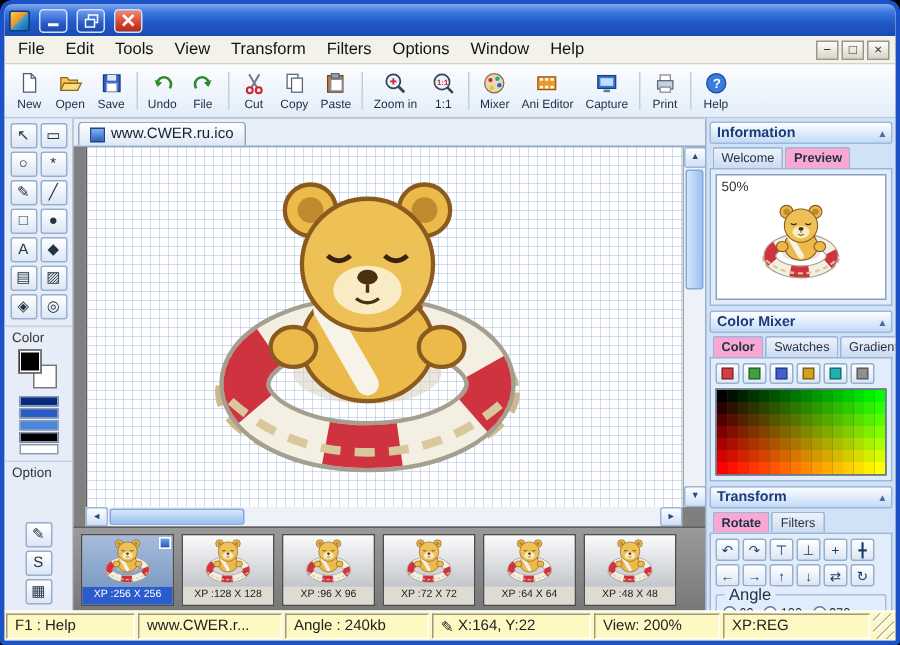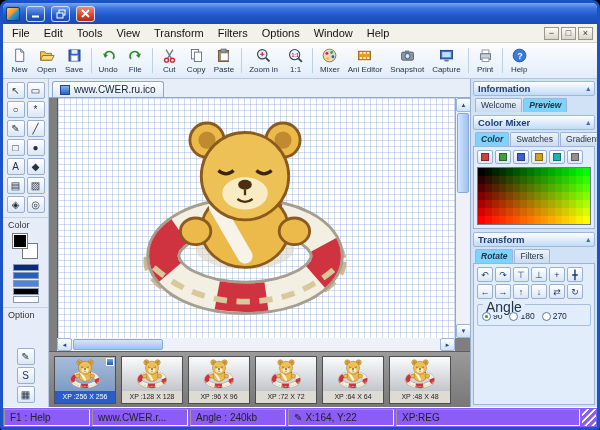--- a/index.html
+++ b/index.html
@@ -98,46 +98,46 @@
                 display:flex; flex-direction:column; padding:2px 2px; gap:3px; overflow:hidden; }
   .sec { display:flex; flex-direction:column; }
   .sec-h { height:15px; display:flex; align-items:center; justify-content:space-between; padding:0 4px;
            background:linear-gradient(#fdfeff,#c2daf6); border:1px solid #9cb8dc; border-radius:2px;
            font-size:9.5px; font-weight:bold; color:#1a3a7a; }
   .chev { font-size:7px; color:#4a6aa0; }
   .tabs { display:flex; height:14px; margin-top:2px; padding-left:2px; }
   .tab { padding:1px 5px; margin-right:1px; font-size:8.5px; color:#234;
          border:1px solid #9ab5d8; border-bottom:none; border-radius:2px 2px 0 0;
          background:linear-gradient(#eef3fa,#ccdbf0); }
-  .tab.active { background:#7dd3fc; font-weight:bold;font-style:italic; }
+  .tab.active { background:#f9a8d4; font-weight:bold; }
   .sec-body { border:1px solid #9ab5d8; background:#e2edfb; padding:3px; }
 
   .preview-box { height:84px; background:#fff; border:1px solid #8aa0bc; position:relative; }
   .zoom-label { position:absolute; top:2px; left:3px; font-size:9px; color:#333; }
   .preview-box svg { position:absolute; left:50%; top:54%; width:58px; height:54px; transform:translate(-50%,-50%); }
 
   .mix-btns { display:flex; gap:2px; margin-bottom:3px; }
   .mix-btn { width:16px; height:14px; border:1px solid #98b0cf; border-radius:2px;
              background:linear-gradient(#ffffff,#dce6f4); display:flex; align-items:center; justify-content:center; }
   .mix-ico { width:8px; height:8px; border:1px solid rgba(0,0,0,.35); }
   .palette { display:grid; grid-template-columns:repeat(16,1fr); border:1px solid #6a7a90; background:#444; }
   .cell { height:8px; }
 
   .tf-row { display:flex; gap:2px; margin-bottom:2px; }
   .tf-btn { width:16px; height:15px; display:flex; align-items:center; justify-content:center; color:#1c3a6a;
             font-size:9px; border:1px solid #98b0cf; border-radius:2px; background:linear-gradient(#ffffff,#dbe6f4); }
   .angle-box { position:relative; border:1px solid #a8bedd; border-radius:2px; margin-top:5px; padding:6px 4px 4px; }
-  .angle-legend { position:absolute; top:-6px; left:5px; padding:0 3px; background:#e2edfb; font-size:14px; color:#234; }
+  .angle-legend { position:absolute; top:-6px; left:5px; padding:0 3px; background:#e2edfb; font-size:11px; color:#234; }
   .radio-row { display:flex; gap:7px; align-items:center; font-size:8.5px; color:#123; flex-wrap:wrap; }
   .angle-opt { display:flex; align-items:center; gap:2px; }
   .radio { width:9px; height:9px; border-radius:50%; border:1px solid #5a7aa8; background:#fff; position:relative; display:inline-block; }
   .radio.sel::after { content:""; position:absolute; inset:2px; border-radius:50%; background:#2c9a2c; }
 
   
-  .statusbar { height:20px; flex:0 0 auto; background:#8b5cf6; border-top:1px solid #fff;
+  .statusbar { height:20px; flex:0 0 auto; background:#fef9c3; border-top:1px solid #fff;
                display:flex; align-items:stretch; gap:2px; padding:1px 1px; font-size:10px; color:#222; }
   .sb-seg { border:1px solid; border-color:#9b988a #fff #fff #9b988a; padding:1px 5px;
             display:flex; align-items:center; gap:3px; white-space:nowrap; overflow:hidden; }
   .grip { width:14px; border:none; background:
           repeating-linear-gradient(135deg, transparent 0 3px, #b8b5a4 3px 4px, #fff 4px 5px); }
 </style>
 </head>
 <body>
 
 <svg width="0" height="0" style="position:absolute" aria-hidden="true">
@@ -370,26 +370,20 @@
         <span class="tb-lbl">Mixer</span>
       </div>
       <div class="tb-btn">
         <svg viewBox="0 0 20 20">
           <use href="#sym-ani-editor-icon"></use>
         </svg>
         <span class="tb-lbl">Ani Editor</span>
       </div>
       <div class="tb-btn">
         <svg viewBox="0 0 20 20">
-          <use href="#sym-snapshot-icon"></use>
-        </svg>
-        <span class="tb-lbl">Snapshot</span>
-      </div>
-      <div class="tb-btn">
-        <svg viewBox="0 0 20 20">
           <use href="#sym-capture-icon"></use>
         </svg>
         <span class="tb-lbl">Capture</span>
       </div>
       <div class="tb-sep"></div>
       <div class="tb-btn">
         <svg viewBox="0 0 20 20">
           <use href="#sym-print-icon"></use>
         </svg>
         <span class="tb-lbl">Print</span>
@@ -529,20 +523,28 @@
 
       <div class="sec">
         <div class="sec-h">
           <span>Information</span>
           <span class="chev">▴</span>
         </div>
         <div class="tabs">
             <div class="tab">Welcome</div>
             <div class="tab active">Preview</div>
           </div>
+        <div class="sec-body">
+          <div class="preview-box">
+            <span class="zoom-label">50%</span>
+            <svg viewBox="0 0 120 112">
+                <use href="#bear"></use>
+              </svg>
+          </div>
+        </div>
       </div>
 
       <div class="sec">
         <div class="sec-h">
           <span>Color Mixer</span>
           <span class="chev">▴</span>
         </div>
         <div class="tabs">
             <div class="tab active">Color</div>
             <div class="tab">Swatches</div>
@@ -744,19 +746,22 @@
       <div class="sb-seg" style="width: 96px;">
         <span>www.CWER.r...</span>
       </div>
       <div class="sb-seg" style="width: 96px;">
         <span>Angle : 240kb</span>
       </div>
       <div class="sb-seg" style="width: 106px;">
         <span>✎</span>
         <span>X:164, Y:22</span>
       </div>
+      <div class="sb-seg" style="width: 84px;">
+        <span>View: 200%</span>
+      </div>
       <div class="sb-seg" style="flex: 1 1 0%;">
         <span>XP:REG</span>
       </div>
       <div class="sb-seg grip"></div>
     </div>
 
 </div>
 
 </body></html>

